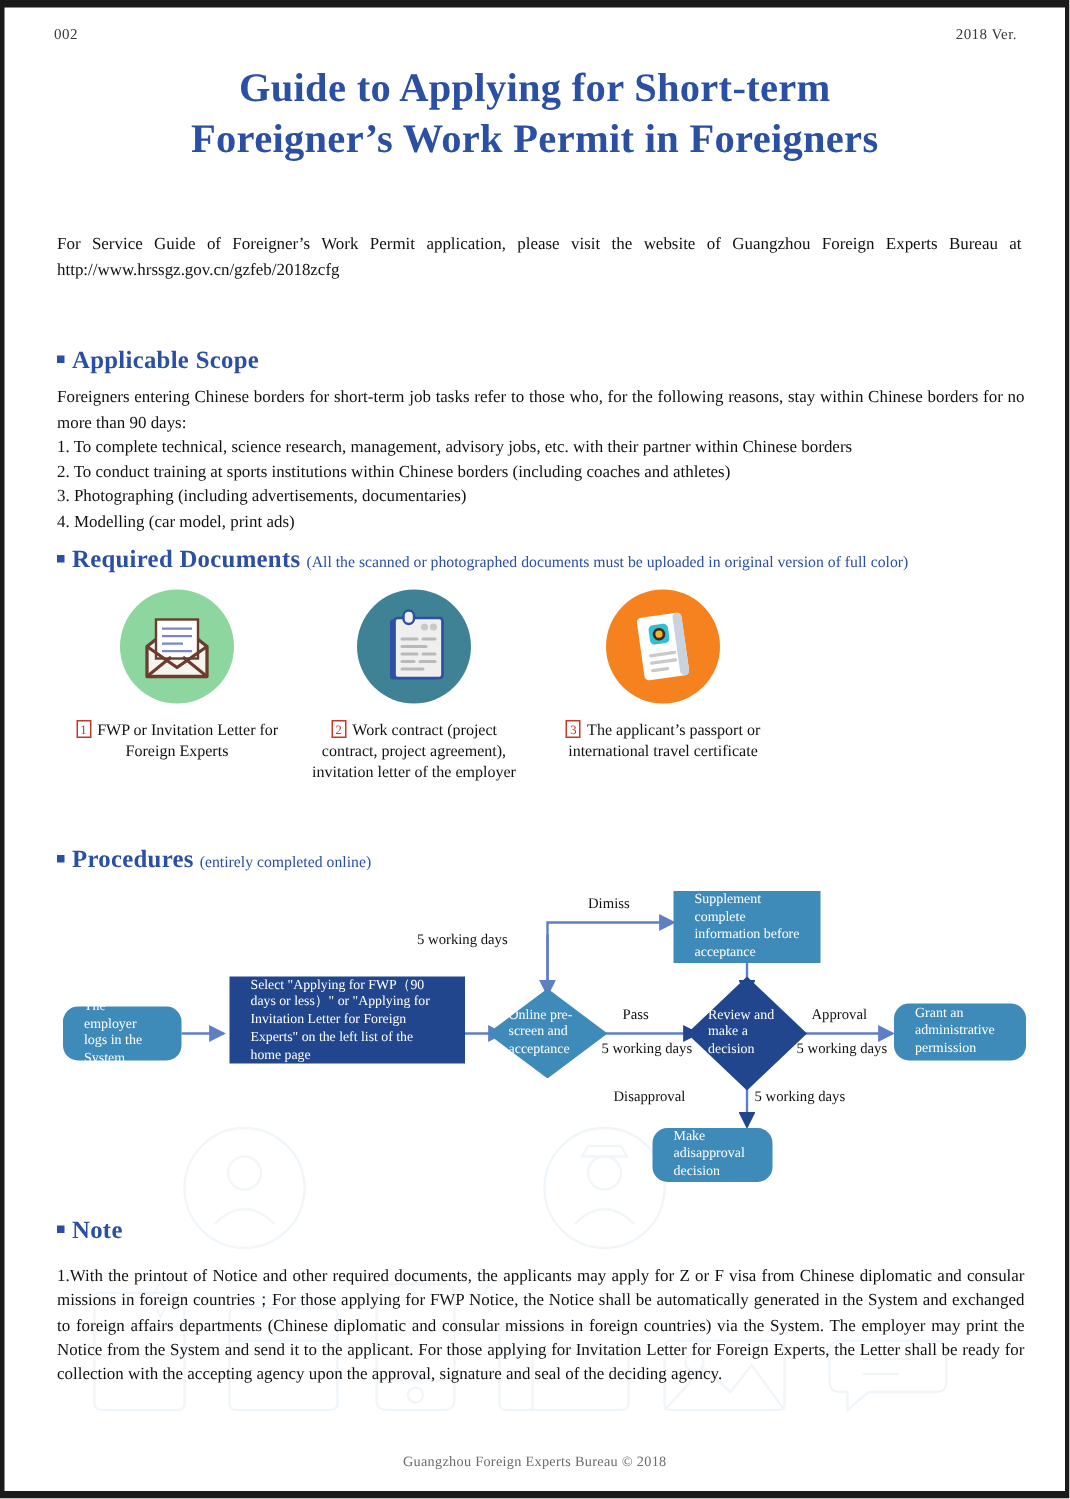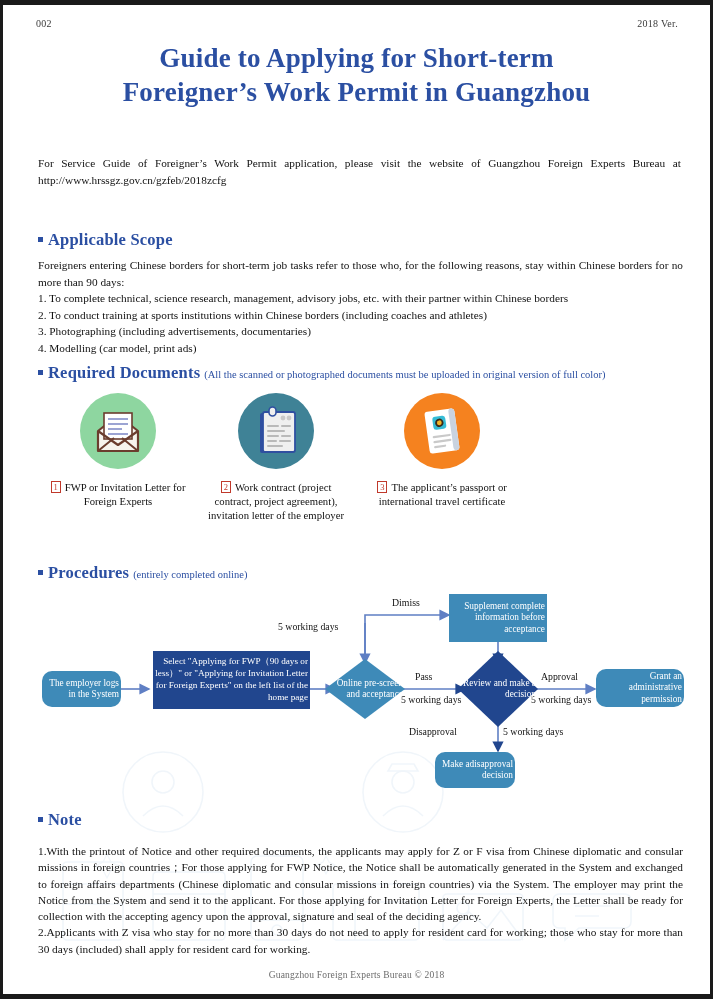--- a/index.html
+++ b/index.html
@@ -72,23 +72,23 @@
   .numbox{
     display:inline-block;border:1px solid #c0392b;color:#c0392b;
     font-size:8.5px;line-height:10px;padding:0 2px;
     vertical-align:1px;margin-right:4px;
     font-family:"Liberation Serif",serif;
   }
 
   
   .flow{position:absolute;left:0;top:580px;width:707px;height:225px;}
   .node{
-    position:absolute;box-sizing:border-box;color:#fff;text-align:right;
+    position:absolute;box-sizing:border-box;color:#fff;text-align:left;
     display:flex;align-items:center;justify-content:center;
-    font-size:9.3px;line-height:11.5px;padding:2px;
+    font-size:9.3px;line-height:11.5px;padding:14px;
   }
   .rounded{background:#3e8ab8;border-radius:10px;}
   .rect-dark{background:#21468e;}
   .rect-mid{background:#3e8ab8;}
   .diamond{background:transparent;}
   .diamond .dtext{position:relative;z-index:2;}
   .diamond .dshape{position:absolute;left:0;top:0;width:100%;height:100%;z-index:1;}
   .flbl{
     position:absolute;font-size:9.8px;color:#111;white-space:nowrap;
     font-family:"Liberation Serif",serif;
@@ -142,21 +142,21 @@
     </svg>
   </div>
 
   <div class="hdr">
     <div class="pg">002</div>
     <div class="ver">2018 Ver.</div>
   </div>
 
   <div class="title">
     <span>Guide to Applying for Short-term</span>
-    <span class="l2">Foreigner’s Work Permit in Guangzhou</span>
+    <span class="l2">Foreigner’s Work Permit in Foreigners</span>
   </div>
 
   <div class="intro">
     <p>For Service Guide of Foreigner’s Work Permit application, please visit the website of Guangzhou Foreign Experts Bureau at http://www.hrssgz.gov.cn/gzfeb/2018zcfg</p>
   </div>
 
   <div class="sechead" style="top:225px;">
     <span class="sq"></span><span class="main">Applicable Scope</span>
   </div>
 
@@ -325,19 +325,18 @@
     <div class="flbl" style="left:406px;top:141px;">Disapproval</div>
     <div class="flbl" style="left:500px;top:141px;">5 working days</div>
   </div>
 
   <div class="sechead" style="top:805px;">
     <span class="sq"></span><span class="main">Note</span>
   </div>
 
   <div class="note">
     <p>1.With the printout of Notice and other required documents, the applicants may apply for Z or F visa from Chinese diplomatic and consular missions in foreign countries；For those applying for FWP Notice, the Notice shall be automatically generated in the System and exchanged to foreign affairs departments (Chinese diplomatic and consular missions in foreign countries) via the System. The employer may print the Notice from the System and send it to the applicant. For those applying for Invitation Letter for Foreign Experts, the Letter shall be ready for collection with the accepting agency upon the approval, signature and seal of the deciding agency.</p>
-    <p>2.Applicants with Z visa who stay for no more than 30 days do not need to apply for resident card for working; those who stay for more than 30 days (included) shall apply for resident card for working.</p>
   </div>
 
   <div class="footer">Guangzhou Foreign Experts Bureau  © 2018</div>
 
 </div>
 </div>
 
 </body></html>

